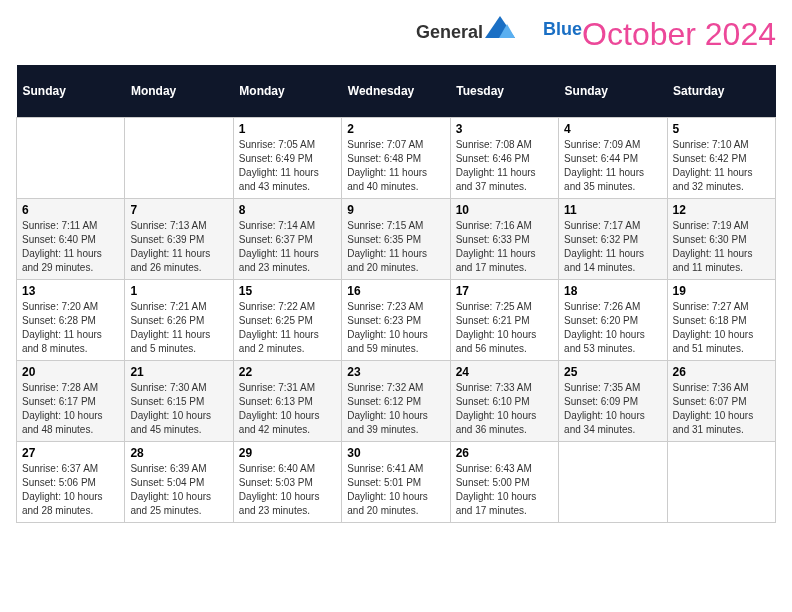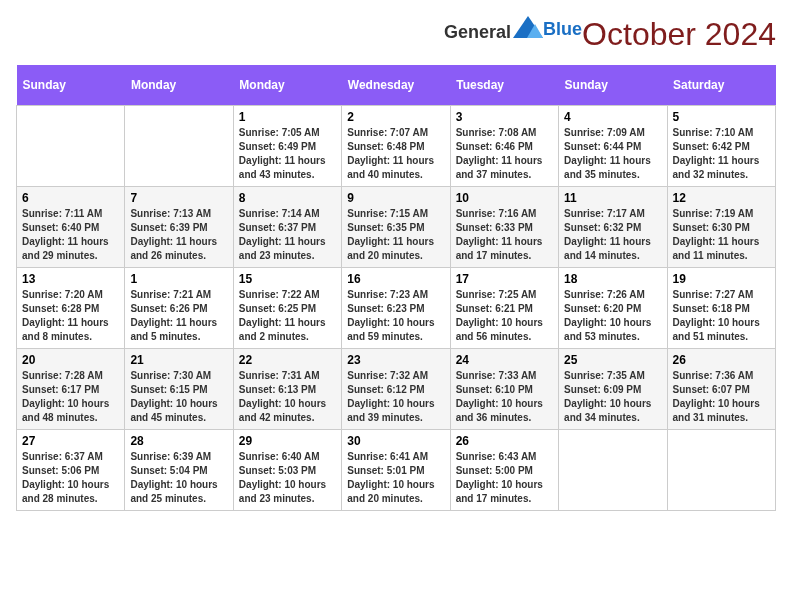--- a/index.html
+++ b/index.html
@@ -22,47 +22,48 @@
     }
     .logo-text-general {
       font-size: 18px;
       font-weight: bold;
       color: #333;
     }
     .logo-text-blue {
       font-size: 18px;
       font-weight: bold;
       color: #1a6fc4;
+      margin-left: 28px;
     }
     .logo-icon {
       width: 30px;
       height: 22px;
       margin-left: 2px;
     }
     .title-block {
       text-align: right;
     }
     .month-title {
       font-size: 32px;
       font-weight: normal;
-      color: #7f1d1d;
+      color: #ec4899;
     }
     .location-title {
       font-size: 15px;
       color: #555;
     }
     table {
       width: 100%;
       border-collapse: collapse;
       font-size: 10.5px;
     }
     th {
-      background-color: #8b5cf6;
+      background-color: #0f172a;
       color: #fff;
-      padding: 13px 6px;
+      padding: 19px 6px;
       text-align: left;
       font-size: 12px;
       font-weight: bold;
     }
     td {
       border: 1px solid #ccc;
       vertical-align: top;
       padding: 4px 5px;
       width: calc(100% / 7);
       height: 78px;
@@ -74,21 +75,20 @@
     .day-num {
       font-weight: bold;
       font-size: 12px;
       display: block;
       margin-bottom: 2px;
     }
     .day-detail {
       font-size: 10px;
       color: #333;
       line-height: 1.4;
-      font-weight: bold;
     }
     td.empty {
       background: #fff;
     }
     tr:nth-child(even) td.empty {
       background: #f5f5f5;
     }
   </style>
 </head>
 <body>

